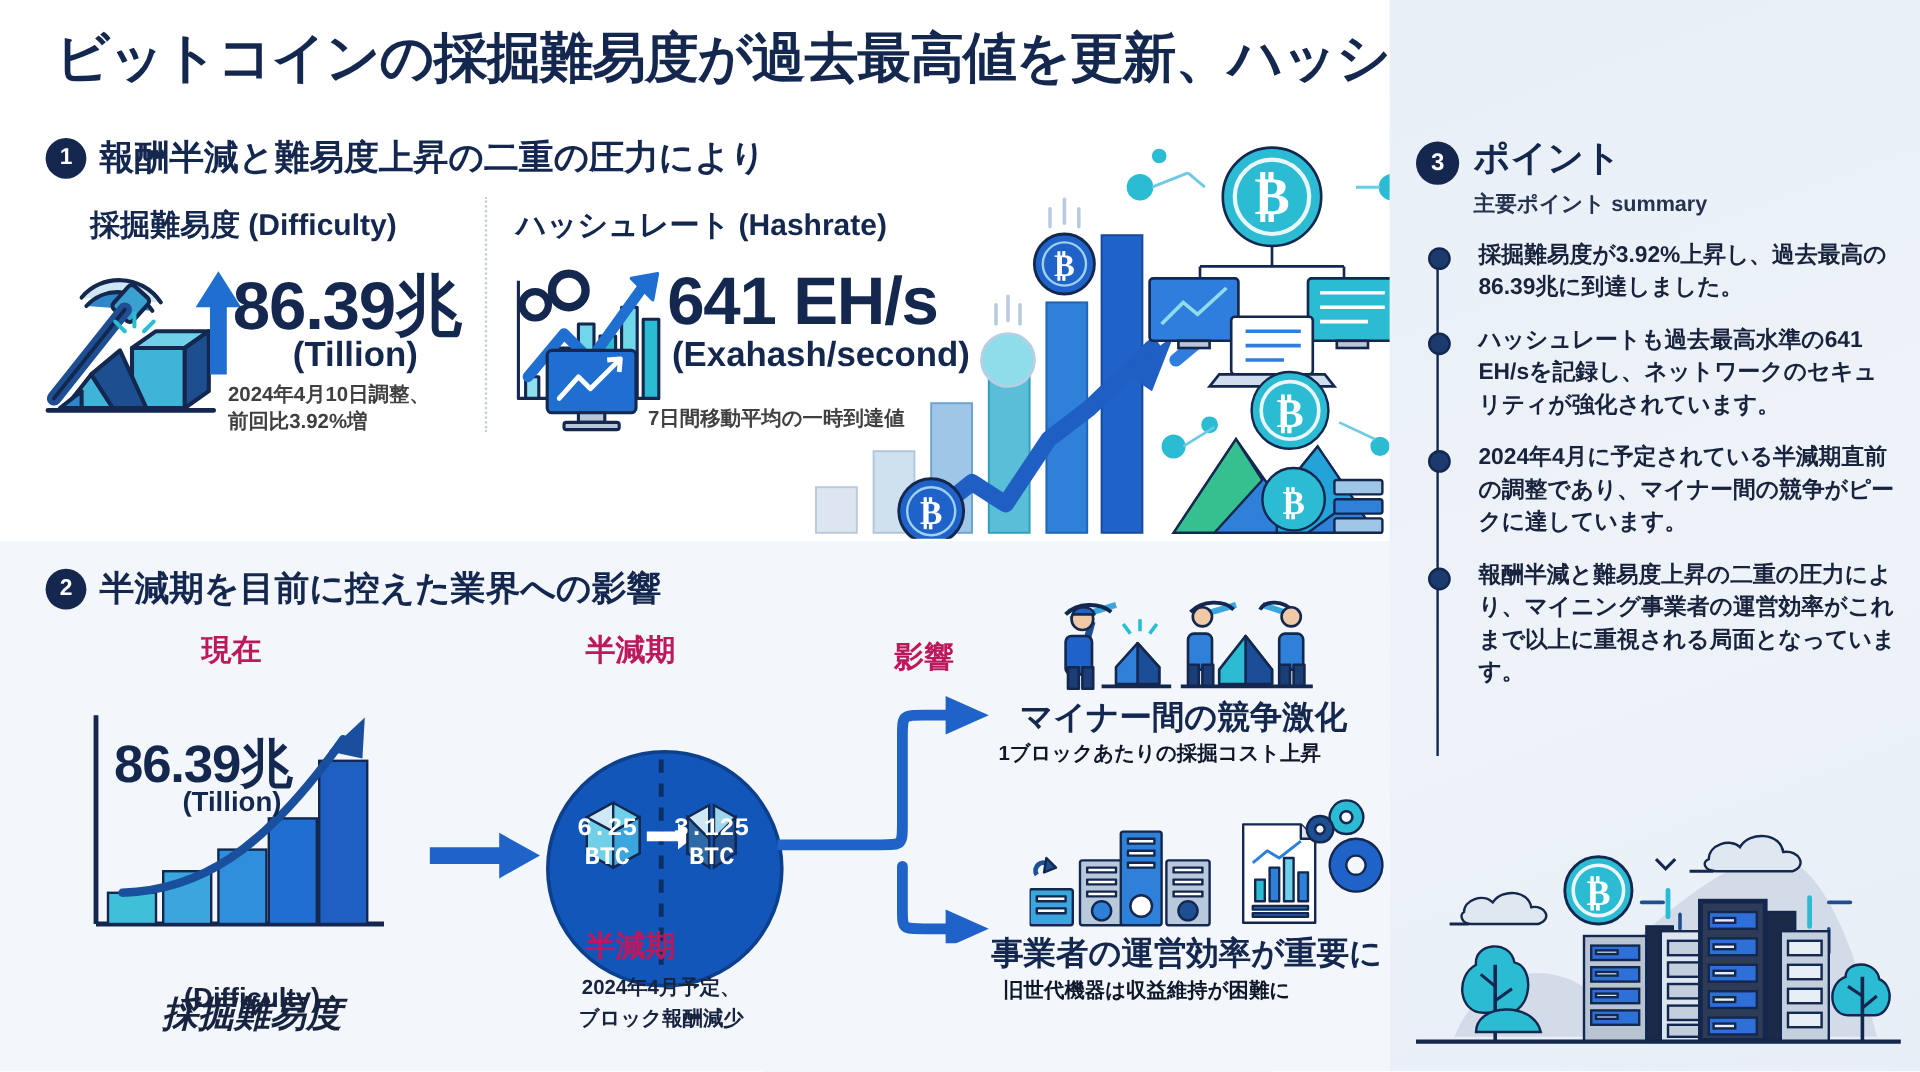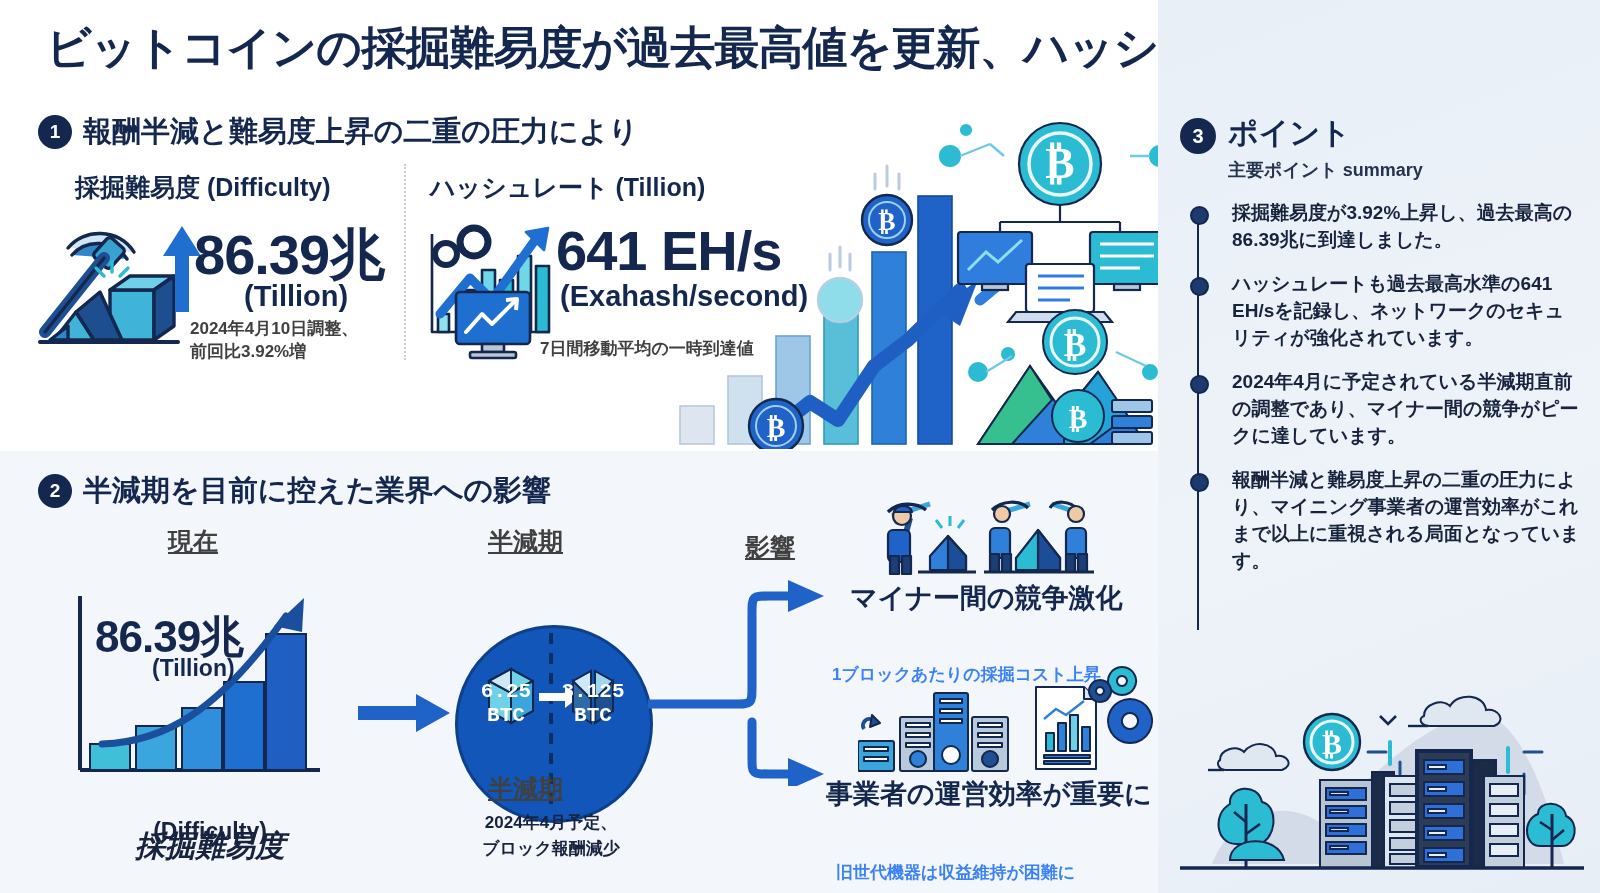--- a/index.html
+++ b/index.html
@@ -40,33 +40,33 @@
 
   .pill{
     position:absolute;left:38px;top:388px;width:588px;height:48px;
     background:#e4ecf6;border-radius:24px;
     display:flex;align-items:center;justify-content:center;
     font-size:21px;font-weight:bold;color:#13274f;
   }
 
   
   .sec2{position:absolute;left:0;top:451px;width:1158px;height:442px;background:#f3f6fa;}
-  .lbl2{position:absolute;font-size:25px;font-weight:bold;color:#404040;white-space:nowrap;text-decoration:underline;}
+  .lbl2{position:absolute;font-size:25px;font-weight:bold;color:#be185d;white-space:nowrap;}
   .sublbl{position:absolute;font-size:17px;font-weight:bold;color:#17233f;line-height:1.35;text-align:center;white-space:nowrap;}
   .bnum2{position:absolute;font-size:44px;font-weight:bold;color:#13274f;white-space:nowrap;letter-spacing:-1px;}
   .unit2{position:absolute;font-size:23px;font-weight:bold;color:#13274f;white-space:nowrap;}
 
   .halv-circle{
     position:absolute;left:455px;top:625px;width:192px;height:192px;border-radius:50%;
     background:#1156b8;border:3px solid #0c3f8c;
   }
   .btc-amt{position:absolute;color:#ffffff;font-size:21px;font-weight:bold;text-align:center;line-height:1.12;font-family:Liberation Mono, monospace;}
 
   .impact-title{position:absolute;font-size:27px;font-weight:bold;color:#13274f;white-space:nowrap;}
-  .impact-sub{position:absolute;font-size:17px;font-weight:bold;color:#3b82f6;white-space:nowrap;margin-top:47px;}
+  .impact-sub{position:absolute;font-size:17px;font-weight:bold;color:#0f172a;white-space:nowrap;}
 
   
   .sec3{position:absolute;left:1158px;top:0;width:442px;height:893px;
         background:linear-gradient(160deg,#e9eff7 0%,#eef3f9 55%,#e8eef6 100%);}
   .p3-head{position:absolute;left:22px;top:118px;display:flex;align-items:flex-start;gap:12px;}
   .p3-badge{
     width:36px;height:36px;border-radius:50%;
     background:#13274f;color:#ffffff;
     display:flex;align-items:center;justify-content:center;
     font-size:20px;font-weight:bold;flex:none;
@@ -96,21 +96,21 @@
   </div>
 
   <div class="sec1">
 
     <div class="sec-head" style="left:38px;top:16px;">
       <div class="badge">1</div>
       <div class="sec-title">報酬半減と難易度上昇の二重の圧力により</div>
     </div>
 
     <div class="col-label" style="left:75px;top:75px;">採掘難易度 (Difficulty)</div>
-    <div class="col-label" style="left:430px;top:75px;">ハッシュレート (Tillion)</div>
+    <div class="col-label" style="left:430px;top:75px;">ハッシュレート (Hashrate)</div>
 
     <div class="vdiv" style="left:404px;top:68px;height:196px;"></div>
 
     <svg class="abs" style="left:32px;top:118px;" width="150" height="145" viewBox="0 0 150 145">
       <g stroke="#13274f" stroke-width="3.4" stroke-linejoin="round" stroke-linecap="round">
         <path d="M36 34 C52 14, 86 14, 102 38" fill="#cfe6f5"></path>
         <path d="M40 41 C54 25, 82 25, 95 45" fill="#2f86c9"></path>
         <rect x="66" y="26" width="22" height="26" rx="4" fill="#3aa0cf" transform="rotate(42 77 39)"></rect>
         <path d="M13 118 L72 44" fill="none" stroke="#1f4f93" stroke-width="12"></path>
         <path d="M13 118 L72 44" fill="none" stroke="#13274f" stroke-width="3.2"></path>

